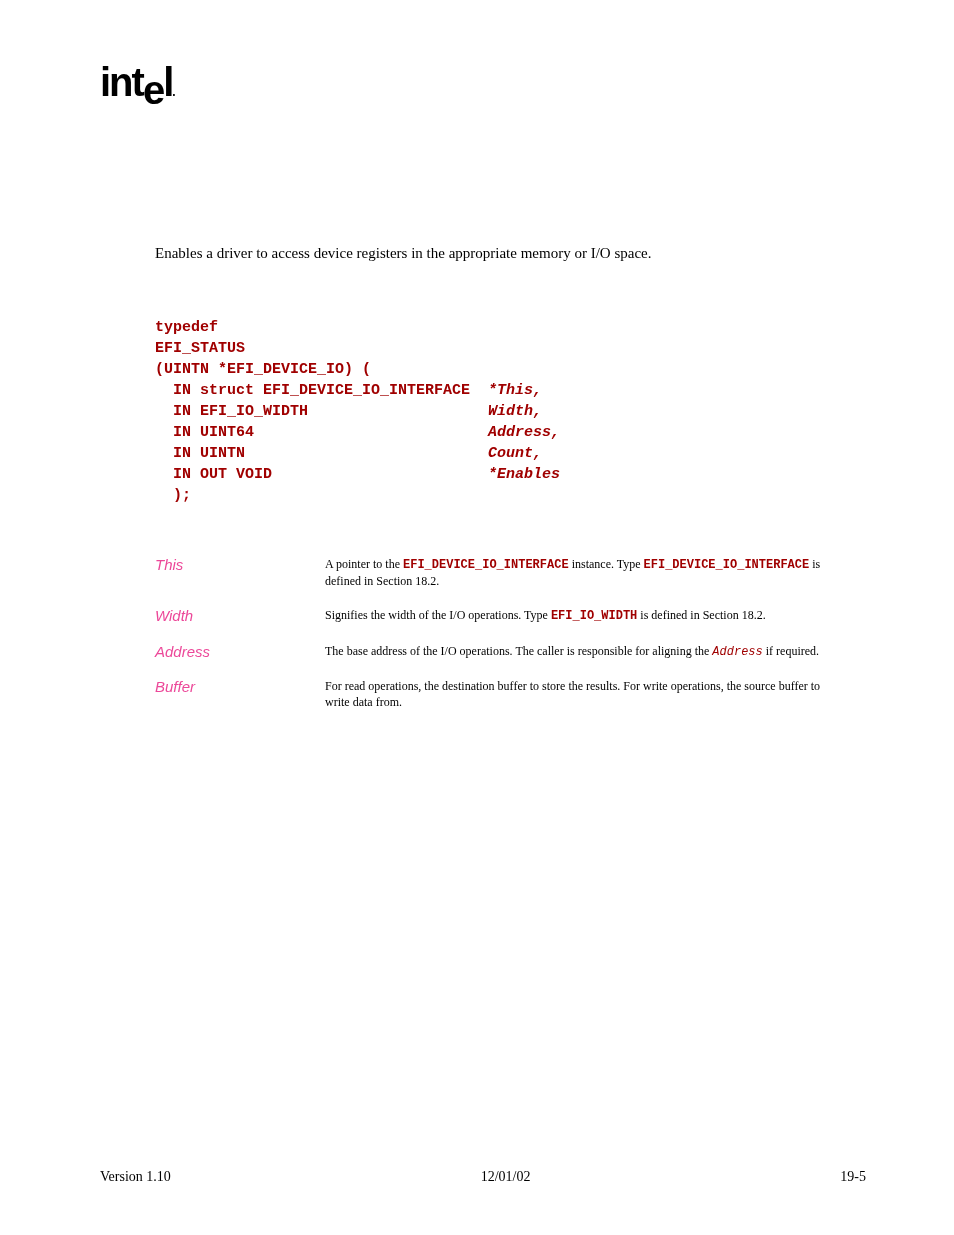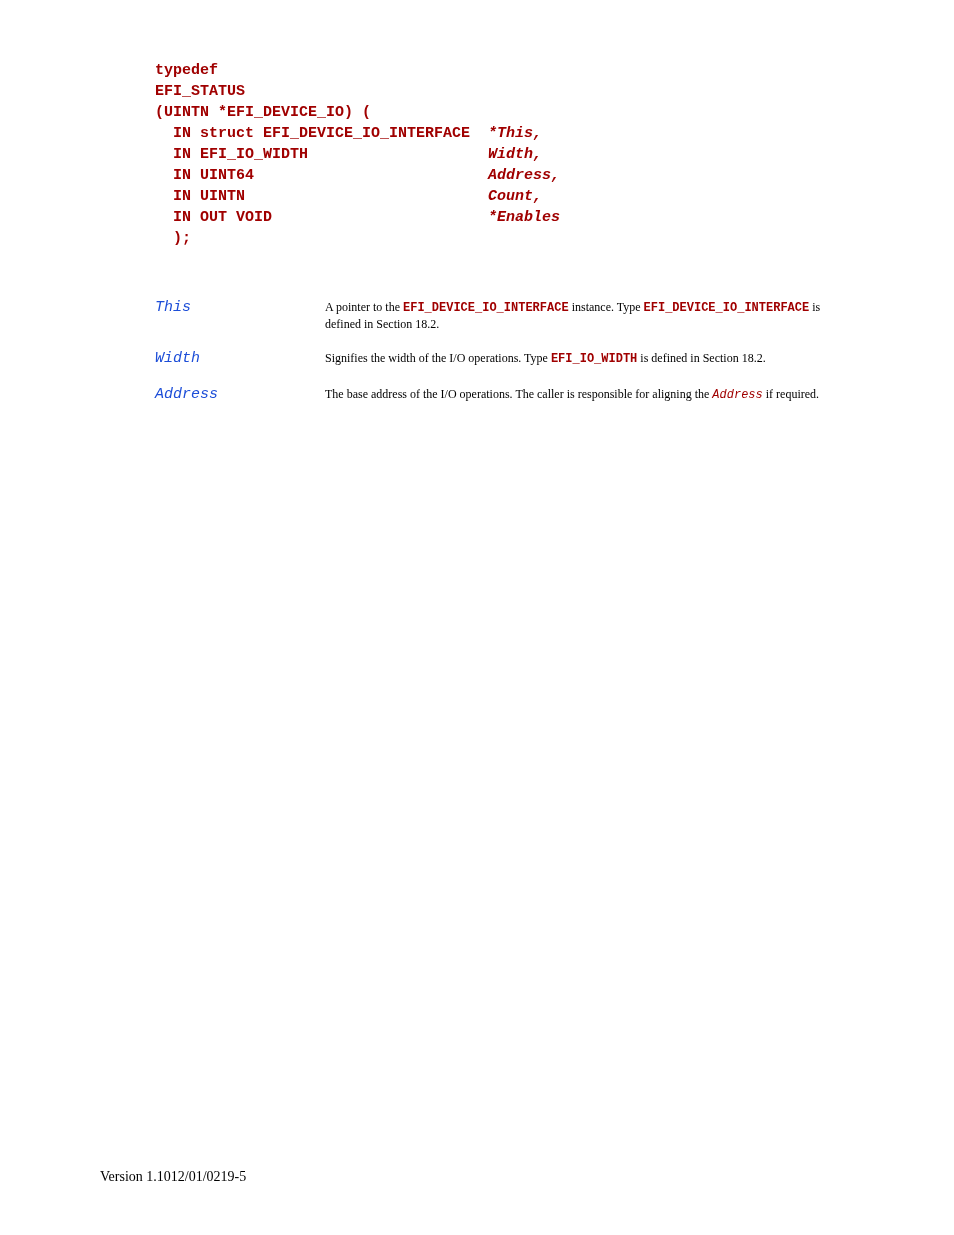--- a/index.html
+++ b/index.html
@@ -65,23 +65,23 @@
     width: 100%;
     border-collapse: collapse;
   }
   .param-row {
     display: table-row;
   }
   .param-name {
     display: table-cell;
     width: 170px;
     vertical-align: top;
-    font-family: Liberation Mono, monospace;
+    font-family: Liberation Sans, sans-serif;
     font-style: italic;
-    color: #1d4ed8;
+    color: #ec4899;
     font-size: 15px;
     padding-bottom: 18px;
   }
   .param-desc {
     display: table-cell;
     vertical-align: top;
     font-size: 12px;
     line-height: 1.35;
     padding-bottom: 18px;
     padding-right: 10px;
@@ -93,33 +93,36 @@
   }
   .param-desc .code-ital {
     font-family: "Courier New", Courier, monospace;
     font-style: italic;
     color: #a00000;
   }
   .footer {
     position: absolute;
     bottom: 50px;
     left: 100px;
-    right: 104px;
+    right: 88px;
     font-size: 14px;
     display: flex;
+    justify-content: space-between;
   }
 </style>
 </head>
 <body>
 
 <div class="page">
 
+  <div class="logo">int<span class="dropl">e</span>l<span style="font-size:12px;vertical-align:baseline;">.</span></div>
 
   <div class="content">
 
+    <div class="summary">Enables a driver to access device registers in the appropriate memory or I/O space.</div>
 
     <div class="codeblock"><span class="kw">typedef</span>
 <span class="kw">EFI_STATUS</span>
 <span class="kw">(UINTN *EFI_DEVICE_IO) (</span>
 <span class="kw">  IN struct EFI_DEVICE_IO_INTERFACE  </span><span class="param">*This,</span>
 <span class="kw">  IN EFI_IO_WIDTH                    </span><span class="param">Width,</span>
 <span class="kw">  IN UINT64                          </span><span class="param">Address,</span>
 <span class="kw">  IN UINTN                           </span><span class="param">Count,</span>
 <span class="kw">  IN OUT VOID                        </span><span class="param">*Enables</span>
 <span class="kw">  );</span></div>
@@ -141,20 +144,26 @@
       </div>
 
       <div class="param-row">
         <div class="param-name">Address</div>
         <div class="param-desc">
           <span>The base address of the I/O operations.  The caller is responsible for aligning the </span><span class="code-ital">Address</span><span> if required.</span>
         </div>
       </div>
 
 
+      <div class="param-row">
+        <div class="param-name">Buffer</div>
+        <div class="param-desc">
+          <span>For read operations, the destination buffer to store the results.  For write operations, the source buffer to write data from.</span>
+        </div>
+      </div>
 
     </div>
 
   </div>
 
   <div class="footer">
     <span>Version 1.10</span>
     <span>12/01/02</span>
     <span>19-5</span>
   </div>

